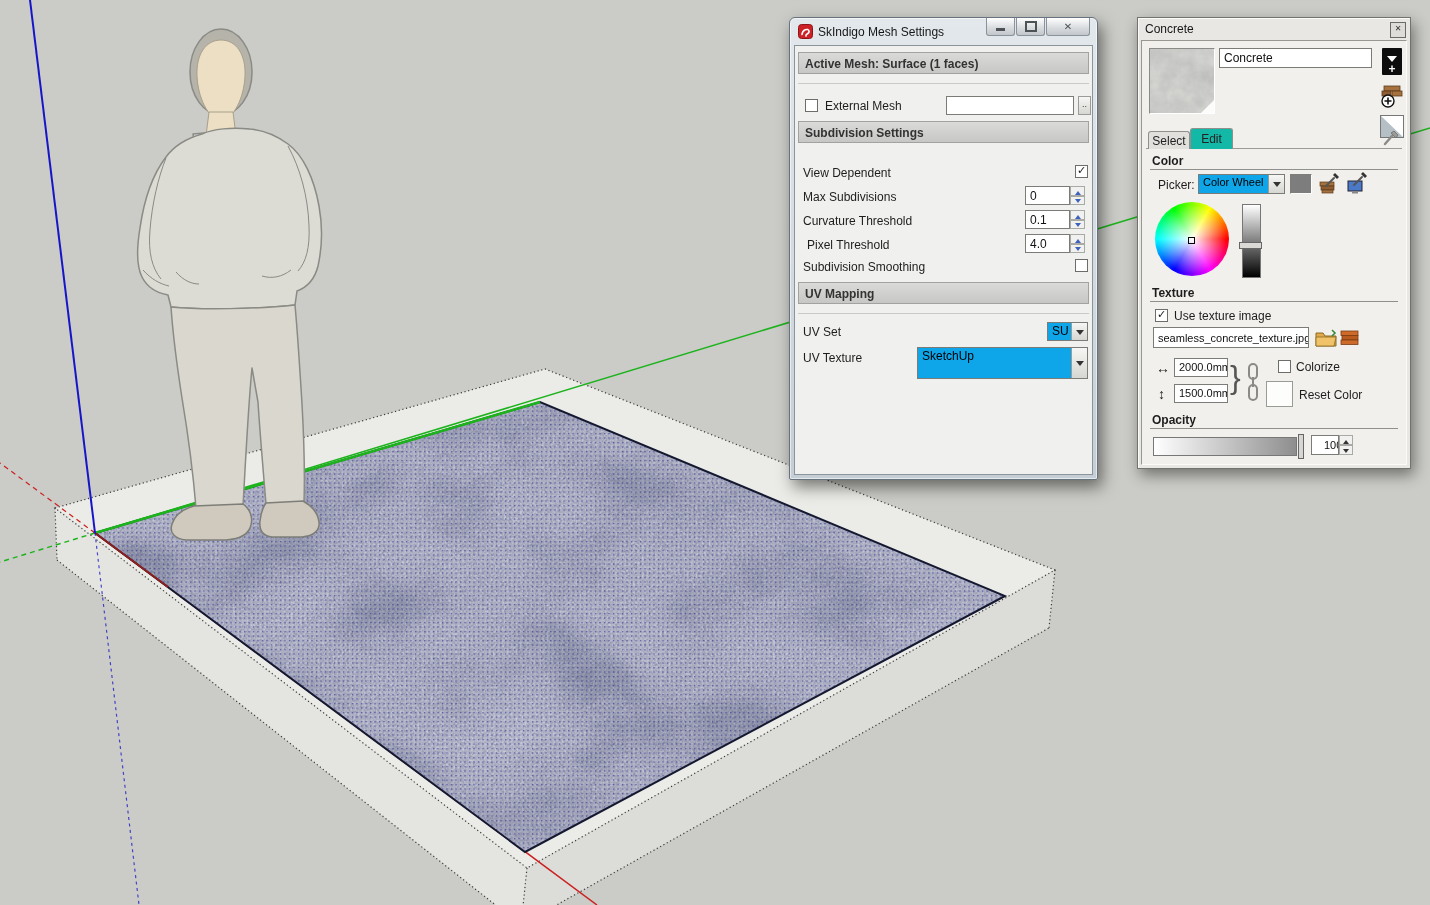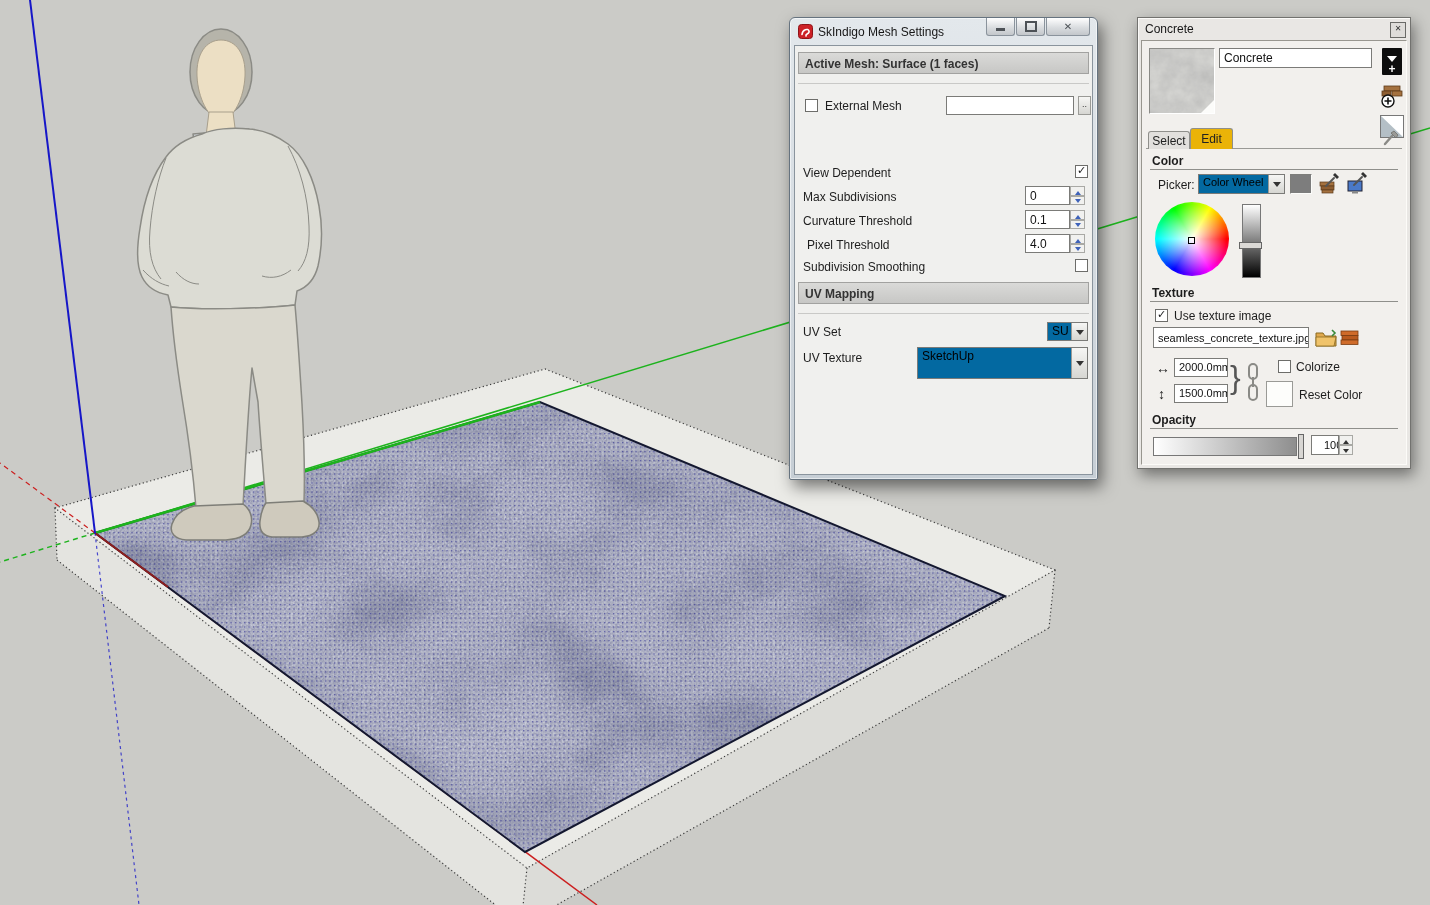--- a/index.html
+++ b/index.html
@@ -9,21 +9,21 @@
 
   
   .fld{background:#fff;border:1px solid #7b7b78;font-size:11px;color:#111;
        padding:2px 0 0 4px;white-space:nowrap;overflow:hidden;box-sizing:border-box;}
   .cb{width:13px;height:13px;background:#fff;border:1px solid #6d6d6a;
       box-sizing:border-box;position:absolute;font-size:11px;line-height:11px;color:#1a1a1a;}
   .cb.checked::after{content:"✓";position:absolute;left:1px;top:-1px;font-weight:bold;}
   .lbl{position:absolute;font-size:12px;color:#1d1d1d;white-space:nowrap;}
   .bold{font-weight:bold;}
   .hr{position:absolute;border-top:1px solid #8f8f8b;height:0;}
-  .dd{position:absolute;background:#0369a1;border:1px solid #7b7b78;box-sizing:border-box;display:flex;}
+  .dd{position:absolute;background:#0ea5e9;border:1px solid #7b7b78;box-sizing:border-box;display:flex;}
   .dd .dtxt{flex:1;font-size:12px;padding:1px 0 0 4px;overflow:hidden;white-space:nowrap;}
   .dd .dbtn{width:15px;background:linear-gradient(#f6f6f4,#d6d6d2);
             border-left:1px solid #9a9a96;position:relative;}
   .tri-dn{position:absolute;left:50%;top:50%;margin:-2px 0 0 -4px;width:0;height:0;
           border:4px solid transparent;border-top:5px solid #333;}
   .spin{position:absolute;width:15px;box-sizing:border-box;display:flex;flex-direction:column;}
   .spin div{flex:1;background:#f1f1ef;border:1px solid #a9a9a5;position:relative;}
   .spin .up::after{content:"";position:absolute;left:50%;top:50%;margin:-3px 0 0 -3px;
         border:3px solid transparent;border-bottom:4px solid #3e62b9;}
   .spin .dn::after{content:"";position:absolute;left:50%;top:50%;margin:-1px 0 0 -3px;
@@ -63,21 +63,21 @@
     border:1px solid #6a6a67;font-size:8px;line-height:12px;text-align:center;color:#333;}
   .mt-body{position:absolute;left:3px;right:3px;top:22px;bottom:3px;background:#f2f0ed;
     border:1px solid;border-color:#98968f #fcfbf8 #fcfbf8 #98968f;}
   .thumb{position:absolute;left:7px;top:7px;width:64px;height:64px;
     border:1px solid;border-color:#8a8a86 #ffffff #ffffff #8a8a86;overflow:hidden;}
   .thumb .fold{position:absolute;right:0;bottom:0;width:0;height:0;
     border-left:13px solid transparent;border-bottom:13px solid #fcfcfa;}
   .tab{position:absolute;font-size:12px;color:#222;text-align:center;
     border:1px solid #8f8f8b;border-bottom:none;border-radius:3px 3px 0 0;box-sizing:border-box;}
   .tab.inactive{background:#e2e0dd;}
-  .tab.active{background:#eab308;font-weight:normal;}
+  .tab.active{background:#14b8a6;font-weight:normal;}
   .tabline{position:absolute;border-top:1px solid #9a9a96;}
   .wheel{position:absolute;left:13px;top:161px;width:74px;height:74px;border-radius:50%;
     background:radial-gradient(circle at 50% 50%, #ffffff 0%, rgba(255,255,255,0) 66%),
       conic-gradient(from 90deg,#ff0000,#ff00ff,#0000ff,#00ffff,#00ff00,#ffff00,#ff0000);}
   .wheel-sel{position:absolute;left:46px;top:196px;width:7px;height:7px;border:1px solid #000;
     background:rgba(255,255,255,.25);box-sizing:border-box;}
   .vslider{position:absolute;left:100px;top:163px;width:17px;height:72px;
     background:linear-gradient(#ffffff,#000000);border:1px solid #777;}
   .vhandle{position:absolute;left:97px;top:201px;width:23px;height:7px;background:#dbd9d6;
     border:1px solid #666;box-sizing:border-box;}
@@ -212,20 +212,21 @@
 
   <div class="md-body">
     <div class="sec-hdr" style="top:6px;">Active Mesh: Surface (1 faces)</div>
     <div class="substrip" style="top:29px;"></div>
 
     <div class="cb" style="left:10px;top:53px;"></div>
     <div class="lbl" style="left:30px;top:53px;">External Mesh</div>
     <div class="fld" style="position:absolute;left:151px;top:50px;width:128px;height:19px;"></div>
     <div style="position:absolute;left:283px;top:50px;width:13px;height:19px;background:linear-gradient(#f6f6f4,#d6d6d2);border:1px solid #9a9a96;box-sizing:border-box;font-size:9px;text-align:center;line-height:15px;color:#333;">..</div>
 
+    <div class="sec-hdr" style="top:75px;">Subdivision Settings</div>
 
     <div class="lbl" style="left:8px;top:120px;">View Dependent</div>
     <div class="cb checked" style="left:280px;top:119px;"></div>
 
     <div class="lbl" style="left:8px;top:144px;">Max Subdivisions</div>
     <div class="fld" style="position:absolute;left:230px;top:140px;width:45px;height:19px;font-size:12px;">0</div>
     <div class="spin" style="left:275px;top:140px;height:19px;">
         <div class="up"></div>
         <div class="dn"></div>
       </div>

